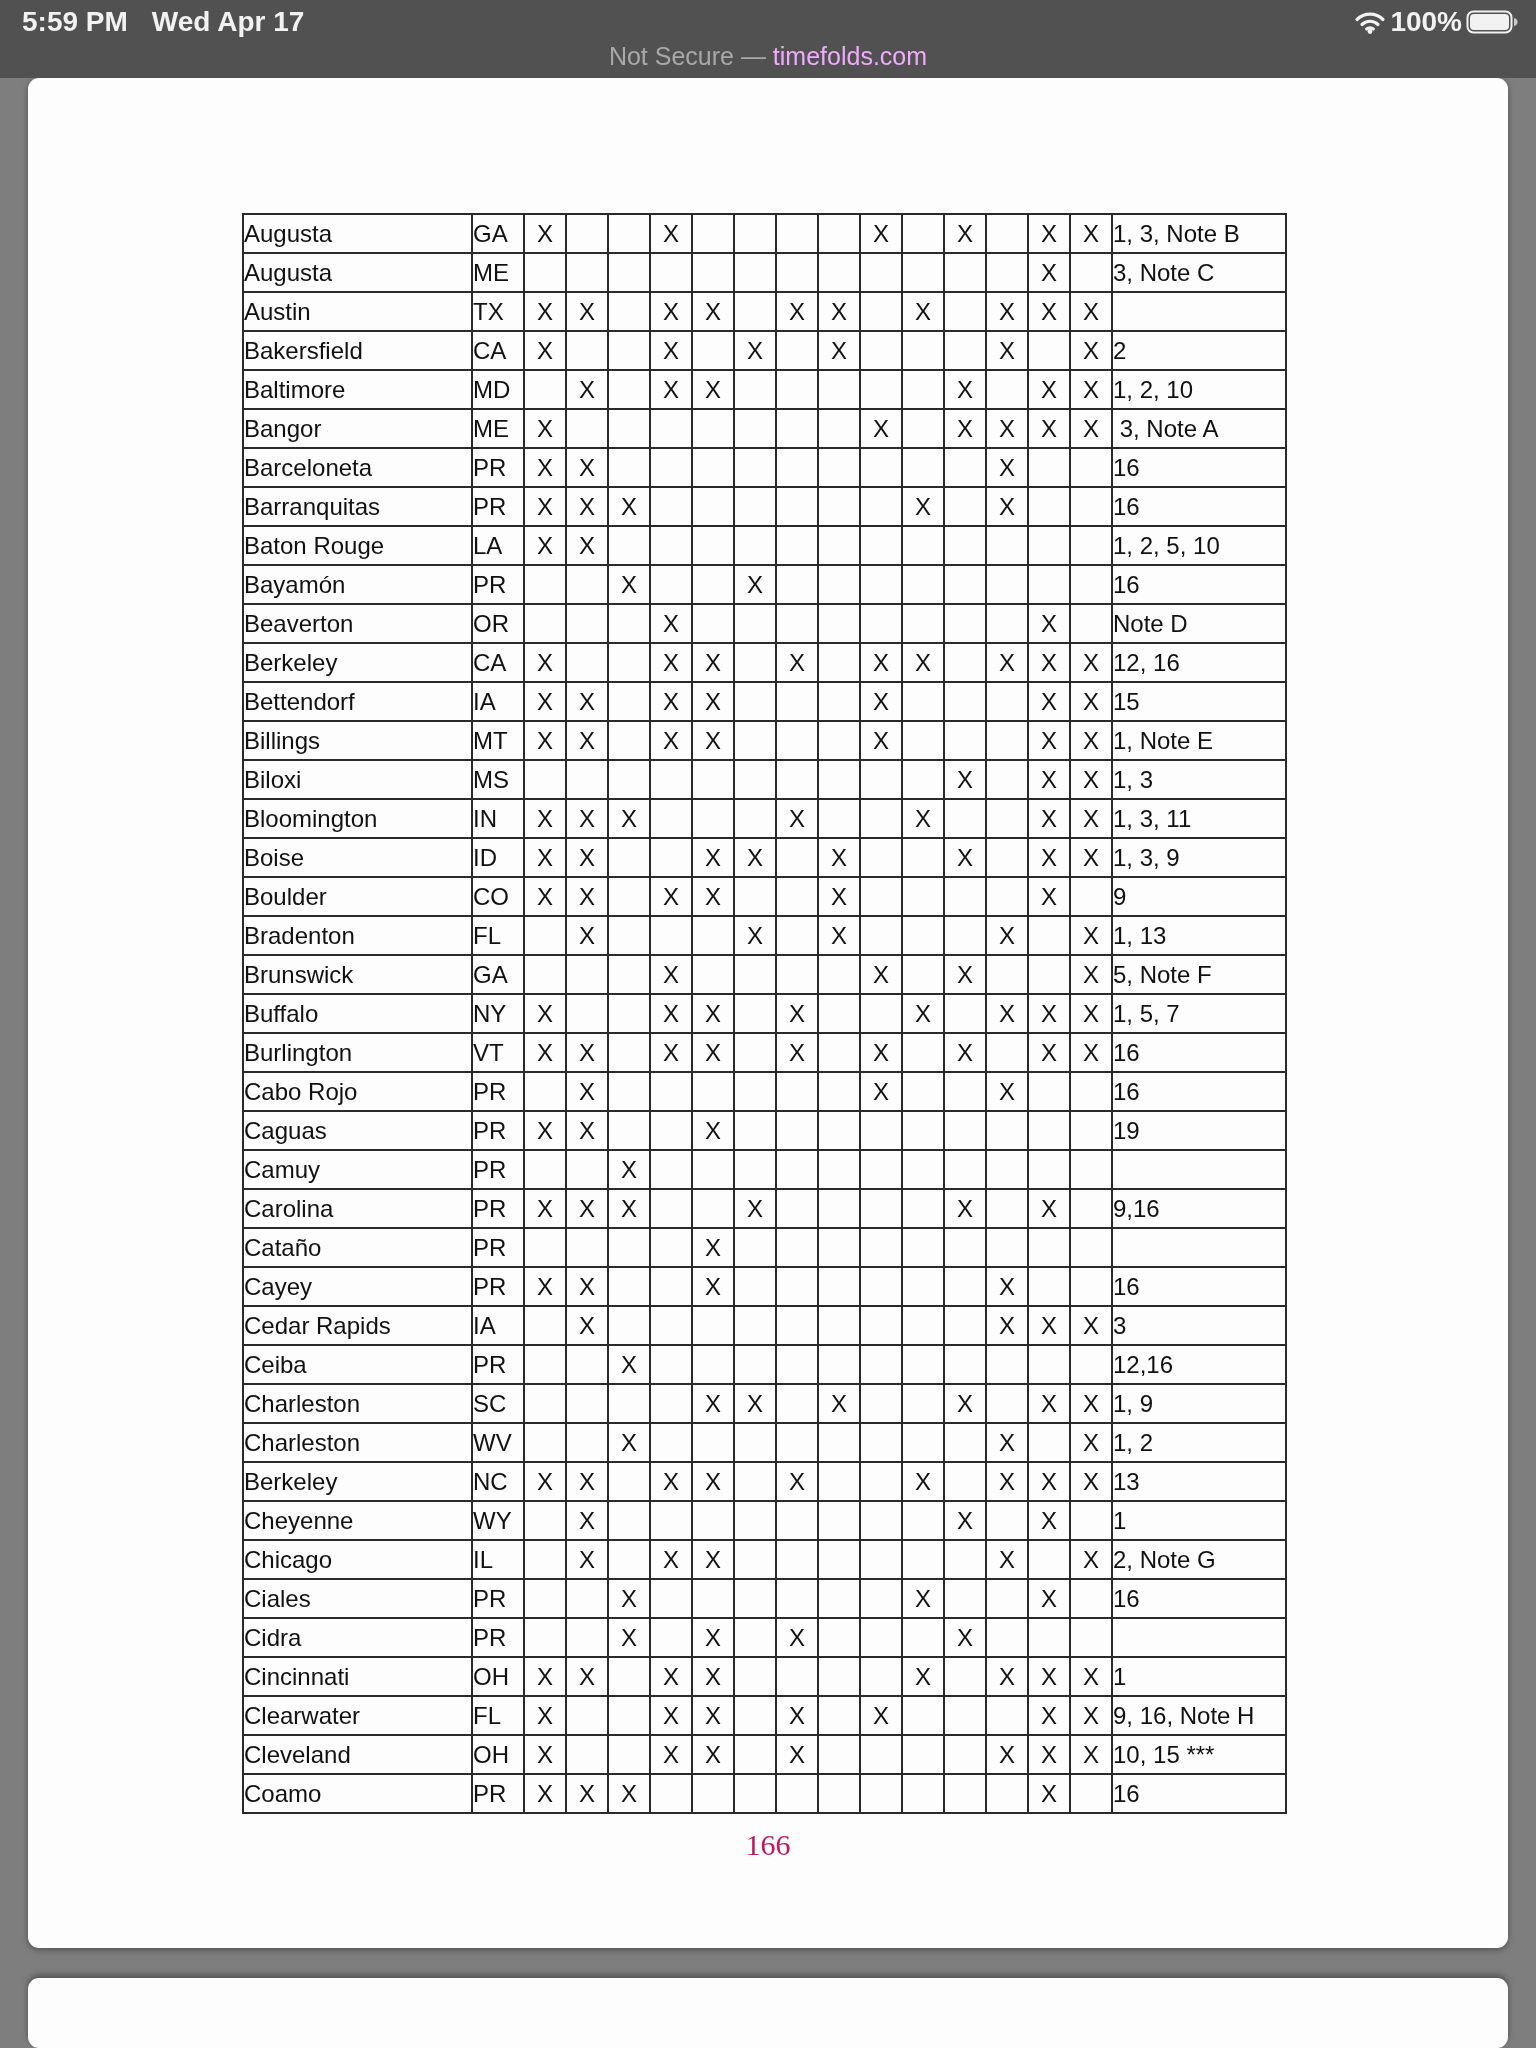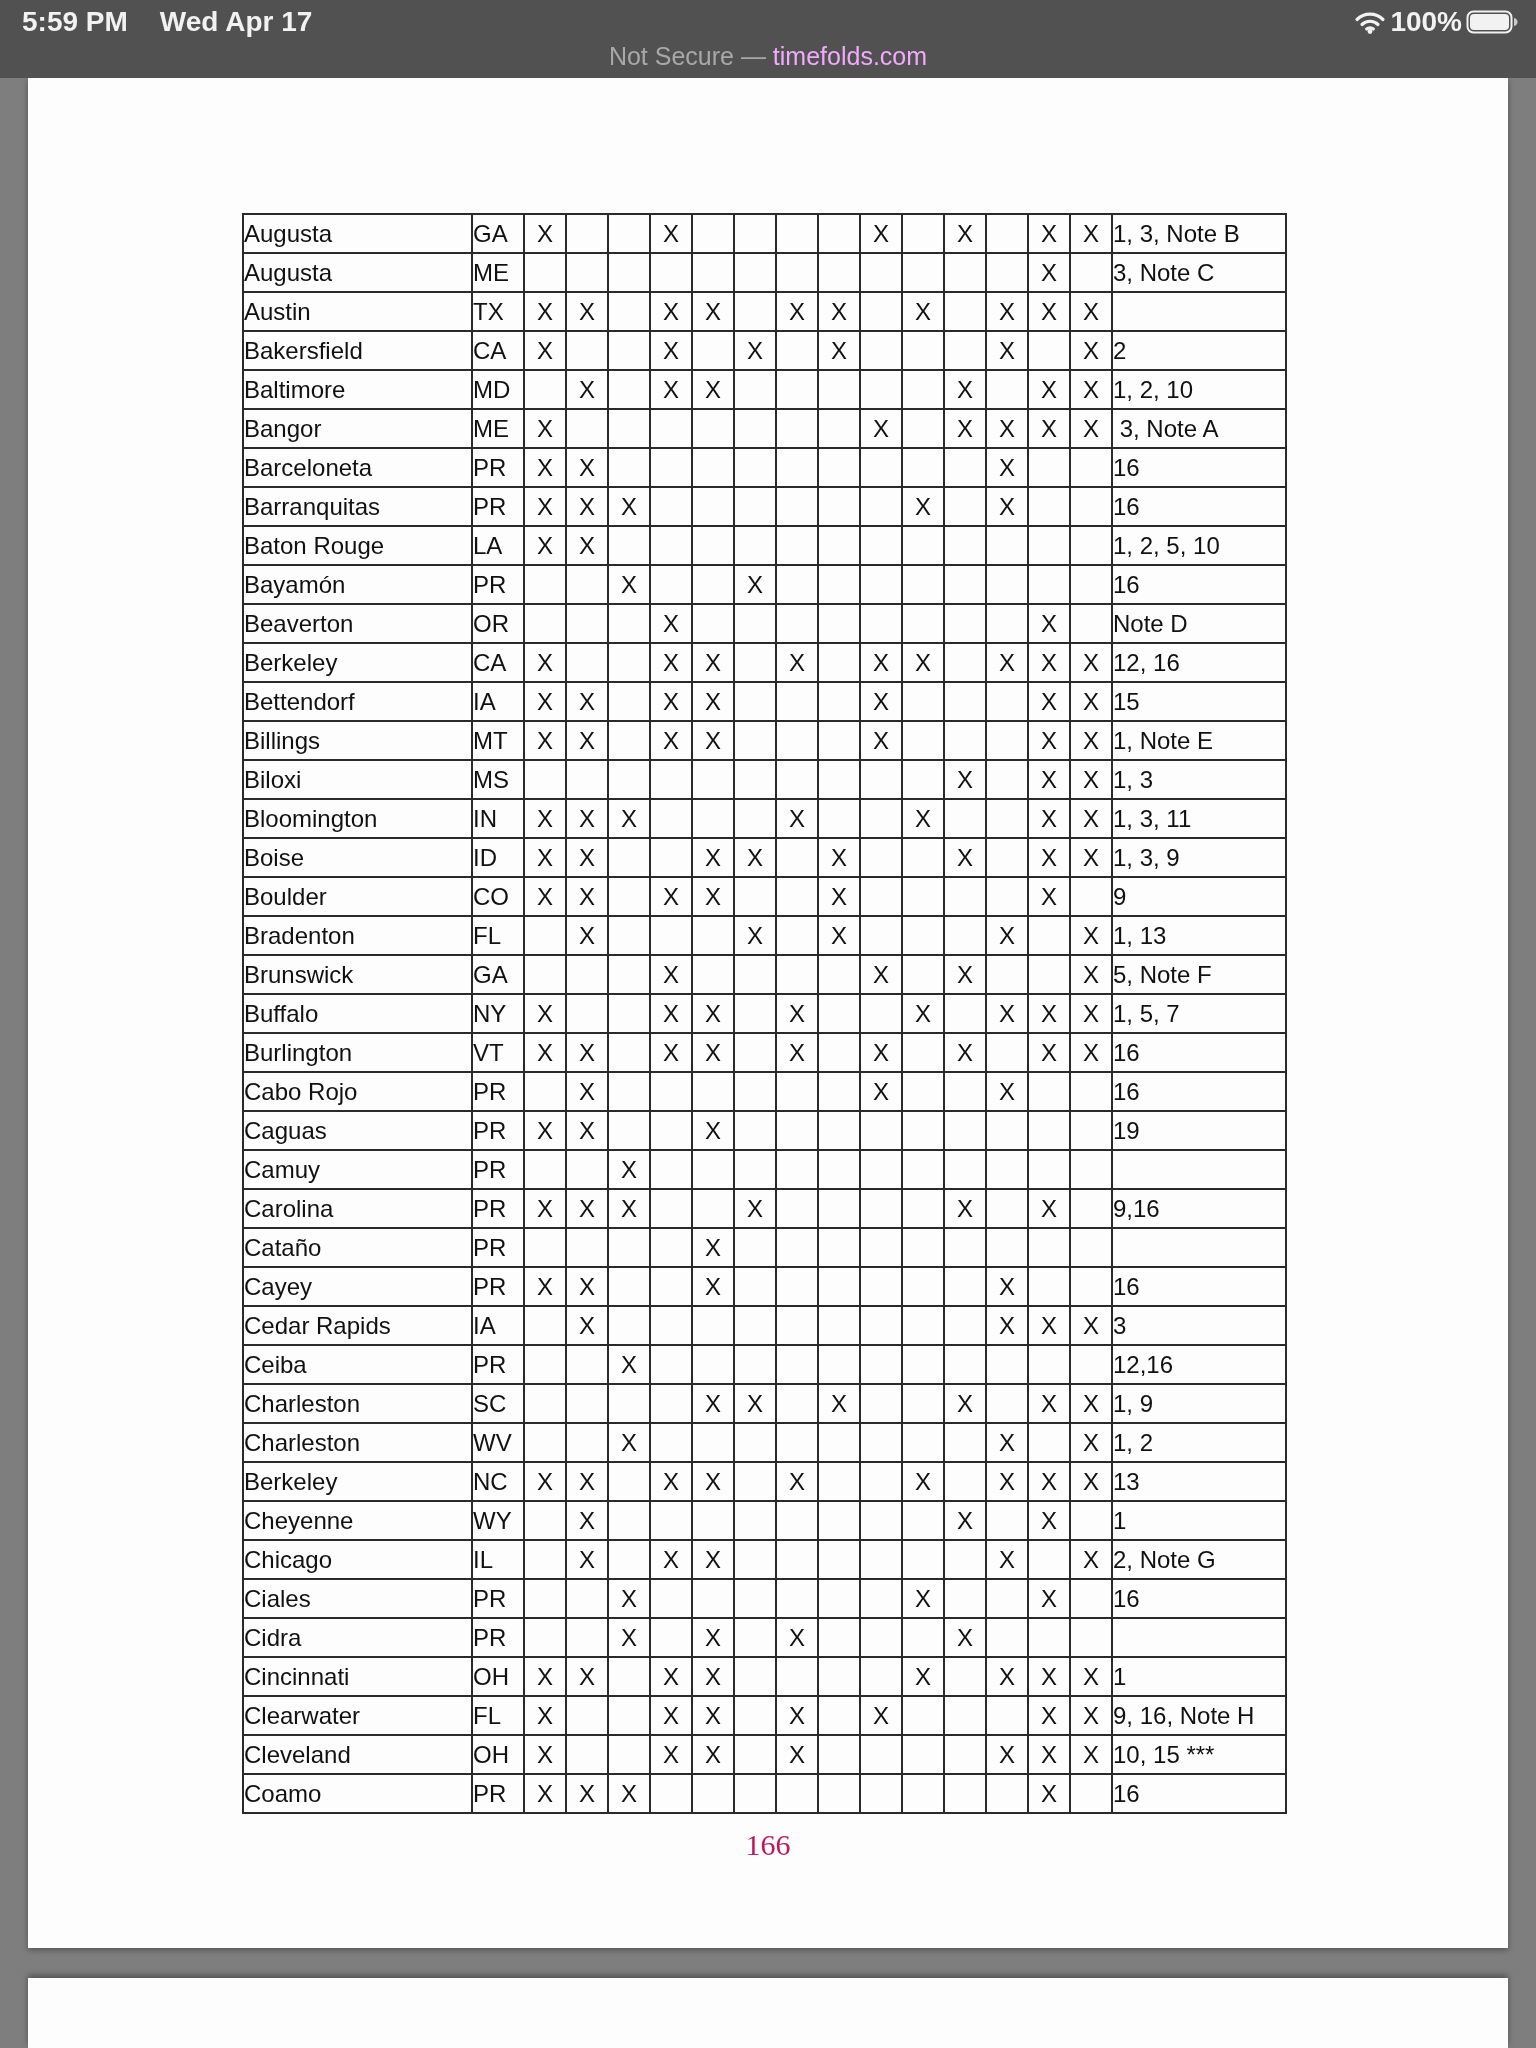--- a/index.html
+++ b/index.html
@@ -9,33 +9,34 @@
   }
   
   .chrome{
     position:absolute;left:0;top:0;width:1536px;height:78px;
     background:#515151;z-index:5;
   }
   .status-row{
     position:absolute;left:0;top:6px;width:100%;height:30px;
     color:#f2f2f2;font-size:28px;font-weight:600;
   }
-  .status-left{position:absolute;left:22px;top:0;display:flex;gap:32px;align-items:center;}
+  .status-left{position:absolute;left:22px;top:0;display:flex;gap:24px;align-items:center;}
   .status-right{position:absolute;right:18px;top:0;display:flex;gap:4px;align-items:center;}
   .url-row{
     position:absolute;left:0;top:40px;width:100%;height:34px;
     text-align:center;font-size:25px;line-height:32px;
   }
   .url-row .not-secure{color:#a8a8a8;}
   .url-row .domain{color:#f0abfc;}
   
   .content{position:absolute;left:0;top:78px;width:1536px;height:1970px;background:#7e7e7e;}
   .page{
     position:absolute;left:28px;width:1480px;background:#fdfdfd;
     box-shadow:0 2px 6px rgba(0,0,0,0.35);
+    border-radius:11px;
   }
   .page-1{top:0;height:1870px;}
   .page-2{top:1900px;height:70px;box-shadow:0 -3px 6px rgba(0,0,0,0.35);}
   
   table.city-table{
     position:absolute;left:214px;top:135px;width:1043px;
     border-collapse:collapse;table-layout:fixed;
     font-size:24px;color:#111;
   }
   table.city-table td{

